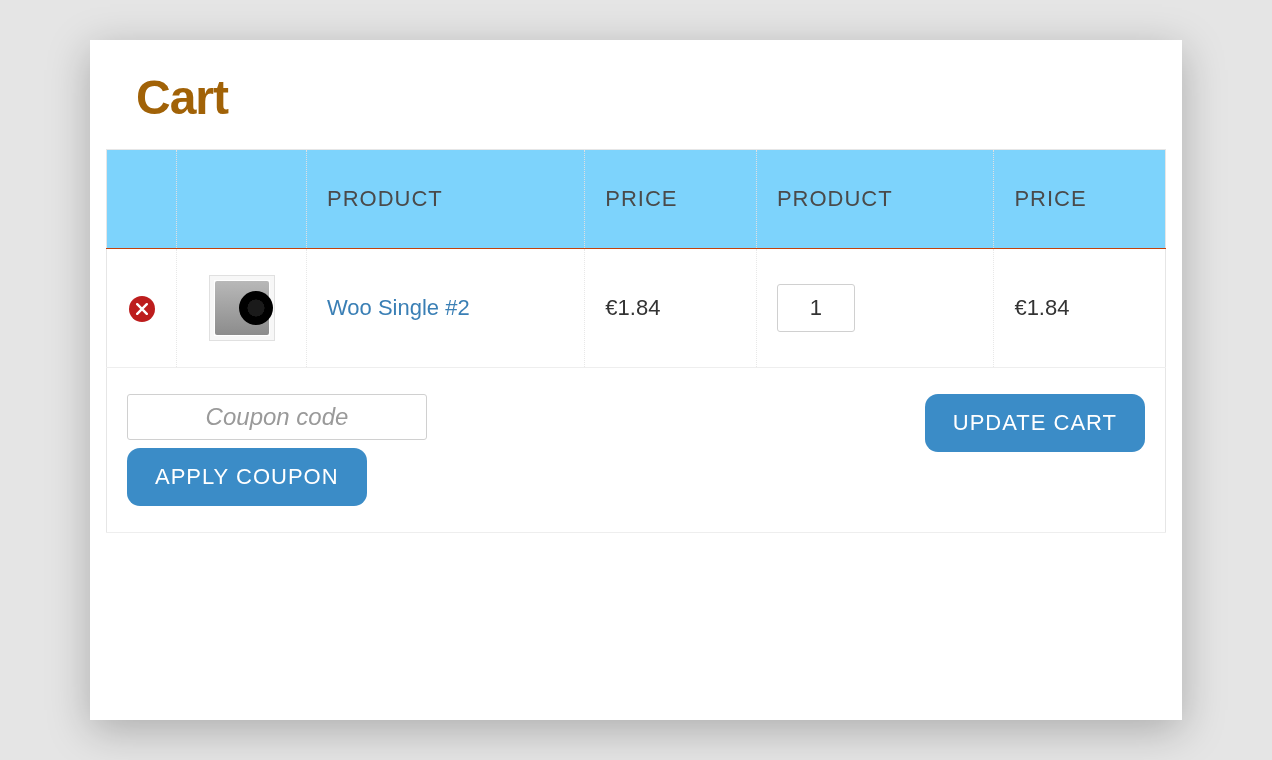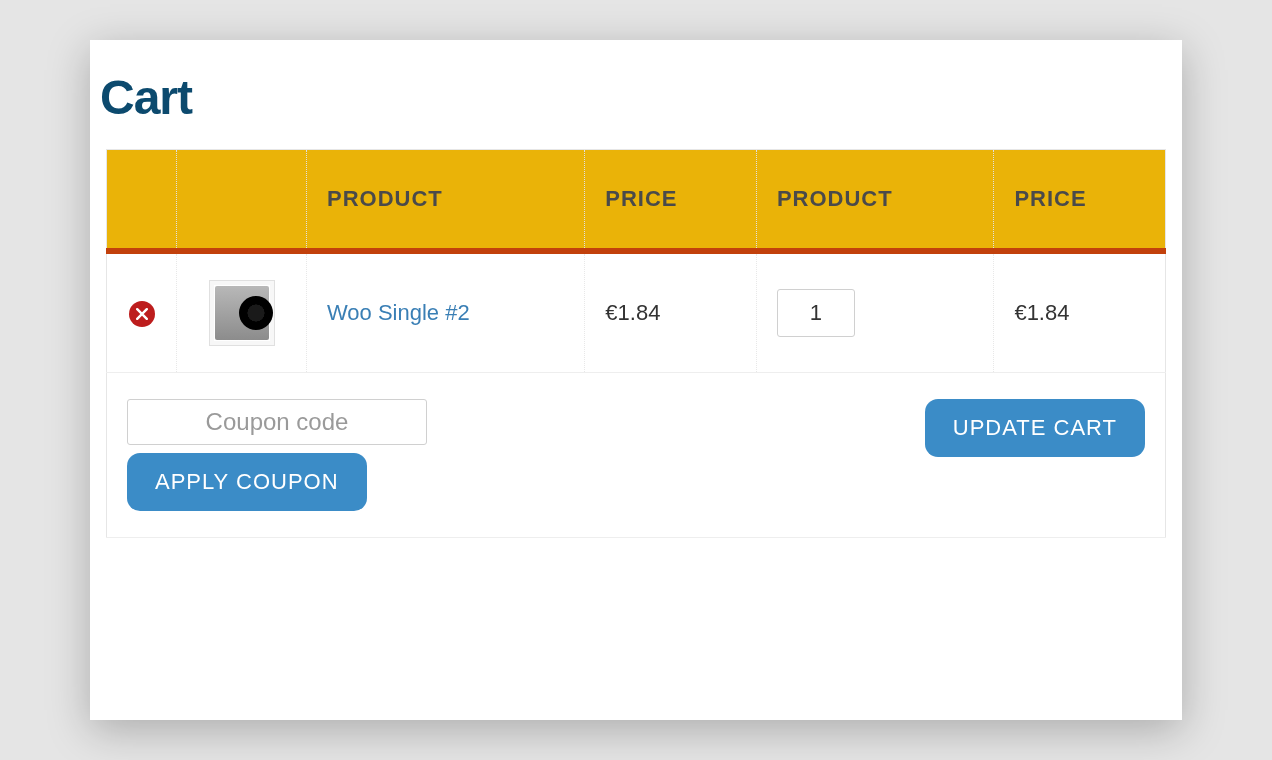--- a/index.html
+++ b/index.html
@@ -15,39 +15,40 @@
     background: #fff;
     width: 1092px;
     height: 680px;
     box-shadow: 0 10px 40px rgba(0,0,0,0.25);
     padding: 30px 0 0 0;
     overflow: hidden;
   }
   .page-title {
     font-size: 48px;
     font-weight: 800;
-    color: #0c4a6e;
+    color: #a16207;
     padding: 0 0 24px 10px;
     letter-spacing: -1px;
+    margin-left: 36px;
   }
   table.cart {
     width: 1060px;
     margin: 0 16px;
     border-collapse: collapse;
     border: 1px solid #e6e6e6;
   }
   table.cart thead th {
-    background: #eab308;
+    background: #7dd3fc;
     color: #4a4a4a;
-    font-weight: 700;
+    font-weight: 400;
     font-size: 22px;
     letter-spacing: 1px;
     text-align: left;
     padding: 36px 20px;
-    border-bottom: 6px solid #c2410c;
+    border-bottom: 1px solid #c2410c;
     border-right: 1px dotted #e0e0e0;
   }
   table.cart thead th:last-child { border-right: none; }
   table.cart thead th.col-remove,
   table.cart thead th.col-thumb {
     width: 70px;
     padding: 36px 10px;
   }
   table.cart thead th.col-thumb { width: 130px; }
   table.cart tbody td {
@@ -122,20 +123,21 @@
   .coupon-input {
     width: 300px;
     height: 46px;
     border: 1px solid #d0d0d0;
     border-radius: 3px;
     text-align: center;
     font-size: 24px;
     color: #4c1d95;
     background: #fff;
     margin-bottom: 8px;
+    font-style: italic;
   }
   .coupon-input::placeholder { color: #9a9a9a; }
   .btn {
     background: #3b8cc7;
     color: #fff;
     border: none;
     border-radius: 13px;
     font-size: 22px;
     letter-spacing: 1px;
     padding: 16px 28px;

